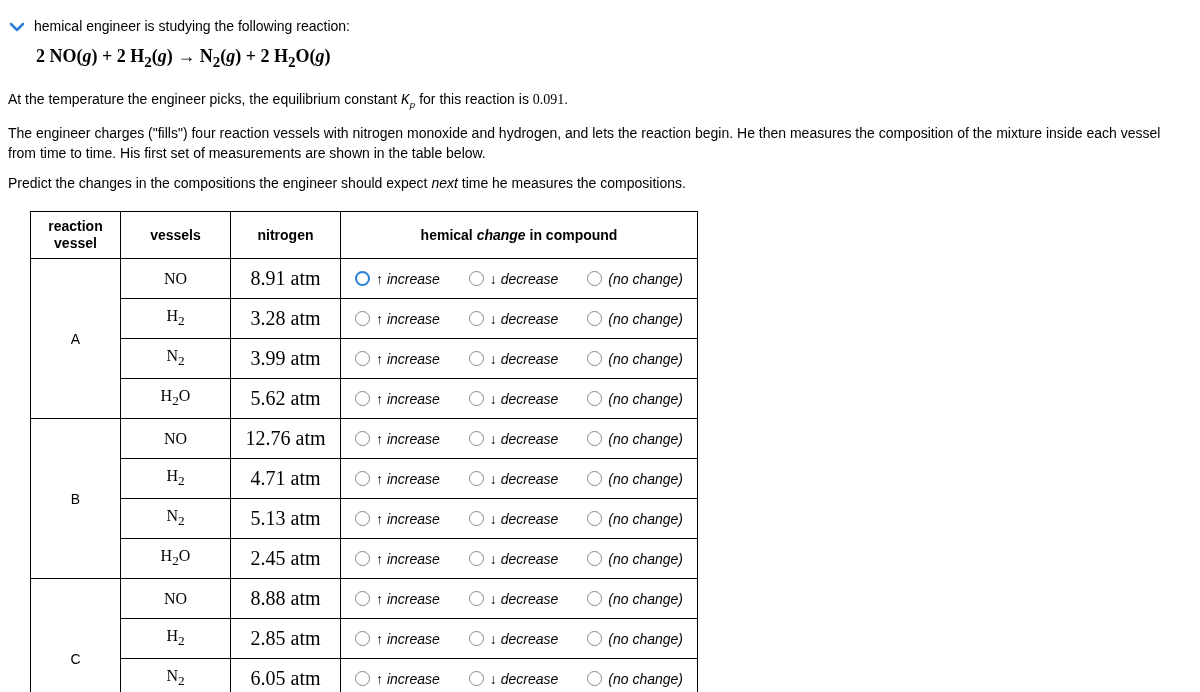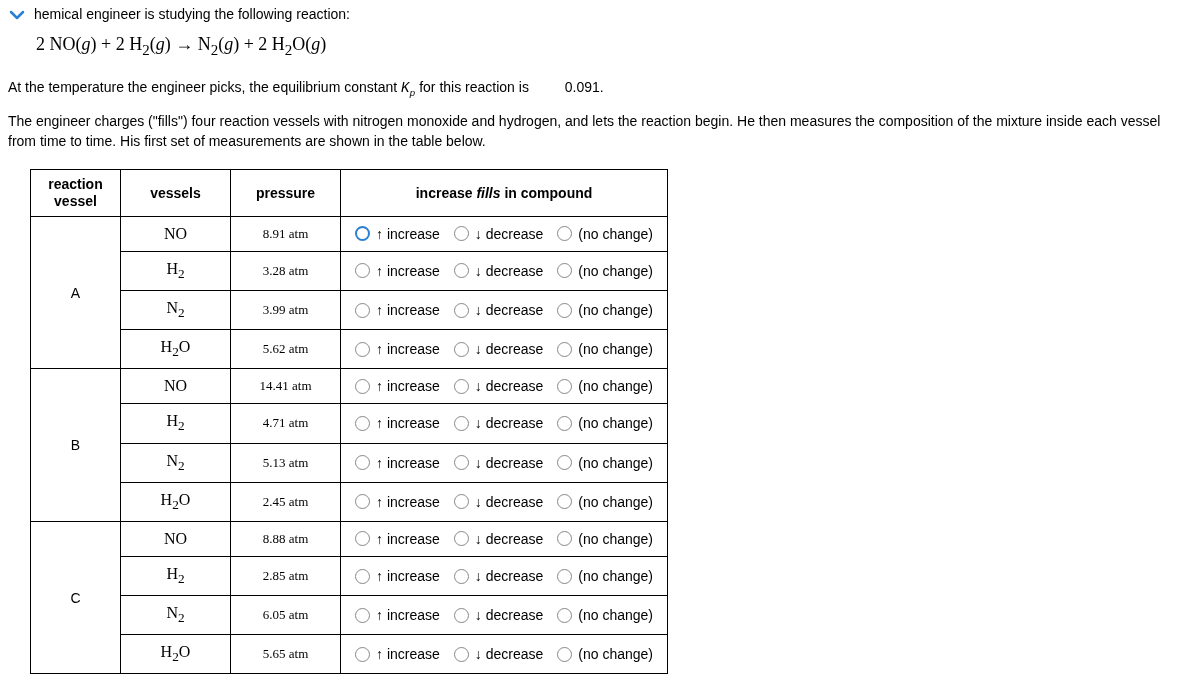--- a/index.html
+++ b/index.html
@@ -1,70 +1,73 @@
 <!DOCTYPE html>
 <html><head>
 <meta charset="utf-8">
 <style>
 * { box-sizing: border-box; margin: 0; padding: 0; }
 body { font-family: Arial, Helvetica, sans-serif; font-size: 14px; color: #000; padding: 0; background: #fff; }
-.top-strip { display: flex; align-items: flex-start; gap: 8px; padding: 4px 8px 0 8px; }
+.top-strip { display: flex; align-items: flex-start; gap: 8px; padding: 16px 8px 0 8px; }
 .chevron { width: 18px; height: 18px; display:flex; align-items:center; justify-content:center; flex-shrink:0; margin-top:2px; }
 .content { padding: 0 8px 20px 8px; }
 .intro-line { margin-top: 2px; }
-.equation { margin: 10px 0 18px 28px; font-family: 'Times New Roman', serif; font-size: 18px; }
+.equation { margin: 10px 0 18px 28px; font-family: 'Times New Roman', serif; font-size: 18px; font-weight: bold; }
 .para { margin: 10px 0; line-height: 1.45; }
 .kp { font-style: italic; font-family: Liberation Mono, monospace; }
 .kp-sub { font-size: 0.7em; vertical-align: sub; font-style: italic; }
 table.main { border-collapse: collapse; margin: 18px 0 0 22px; }
 table.main th, table.main td { border: 1px solid #000; text-align: center; }
 table.main th { font-weight: bold; padding: 6px 12px; background:#fff; font-size:14px; }
 th.expected { font-style: normal; }
 th.expected .emph { font-style: italic; }
 .vessel-cell { width: 90px; font-weight: normal; }
 .compound-cell { width: 110px; padding: 8px 4px; font-family: 'Times New Roman', serif; font-size: 16px; }
-.pressure-cell { width: 110px; padding: 8px 4px; font-family: 'Times New Roman', serif; font-size: 13px; }
+.pressure-cell { width: 110px; padding: 8px 4px; font-family: 'Times New Roman', serif; font-size: 20px; }
 .choices-cell { padding: 4px 14px; }
-.choice-group { display: flex; gap: 14px; align-items: center; justify-content: space-between; }
+.choice-group { display: flex; gap: 29px; align-items: center; justify-content: space-between; font-style: italic; }
 .choice { display: flex; align-items: center; gap: 6px; font-size: 14px; white-space: nowrap; }
 .radio { width: 15px; height: 15px; border-radius: 50%; border: 1.5px solid #888; background:#fff; flex-shrink:0; }
 .radio.blue { border: 2px solid #2a7fd4; }
 </style>
 </head>
 <body>
 
 <div class="top-strip">
   <span class="chevron">
     <svg width="16" height="16" viewBox="0 0 16 16">
         <path d="M2 5 L8 11 L14 5" fill="none" stroke="#2a7fd4" stroke-width="2.5" stroke-linecap="round" stroke-linejoin="round"></path>
       </svg>
   </span>
   <span class="intro-line">hemical engineer is studying the following reaction:</span>
 </div>
 
 <div class="content">
   <div class="equation" id="equation">2 NO(<i>g</i>) + 2 H<sub>2</sub>(<i>g</i>) → N<sub>2</sub>(<i>g</i>) + 2 H<sub>2</sub>O(<i>g</i>)</div>
 
   <p class="para">
-    <span>At the temperature the engineer picks, the equilibrium constant </span><span class="kp">K<span class="kp-sub">p</span></span><span> for this reaction is </span><span style="font-family:Liberation Sans, sans-serif;margin-left:32px;">0.091</span>.
+    <span>At the temperature the engineer picks, the equilibrium constant </span><span class="kp">K<span class="kp-sub">p</span></span><span> for this reaction is </span><span style="font-family:Liberation Serif, serif;">0.091</span>.
   </p>
 
   <p class="para">The engineer charges ("fills") four reaction vessels with nitrogen monoxide and hydrogen, and lets the reaction begin. He then measures the composition of the mixture inside each vessel from time to time. His first set of measurements are shown in the table below.</p>
 
+  <p class="para">
+    <span>Predict the changes in the compositions the engineer should expect </span><i>next</i><span> time he measures the compositions.</span>
+  </p>
 
   <table class="main">
     <thead>
       <tr>
         <th class="vessel-cell">
             <div style="line-height:1.2">reaction vessel</div>
           </th>
         <th>vessels</th>
-        <th>pressure</th>
+        <th>nitrogen</th>
         <th class="expected" colspan="1">
-          <span>increase </span><span class="emph">fills</span><span> in compound</span>
+          <span>hemical </span><span class="emph">change</span><span> in compound</span>
         </th>
       </tr>
     </thead>
     <tbody id="table-body">
         <tr>
           <td rowspan="4" class="vessel-cell">A</td>
           <td class="compound-cell">NO</td>
           <td class="pressure-cell">8.91 atm</td>
           <td class="choices-cell">
             <div class="choice-group">
@@ -139,21 +142,21 @@
               <div class="choice">
                 <span class="radio"></span>
                 <span>(no change)</span>
               </div>
             </div>
           </td>
         </tr>
         <tr>
           <td rowspan="4" class="vessel-cell">B</td>
           <td class="compound-cell">NO</td>
-          <td class="pressure-cell">14.41 atm</td>
+          <td class="pressure-cell">12.76 atm</td>
           <td class="choices-cell">
             <div class="choice-group">
               <div class="choice">
                 <span class="radio"></span>
                 <span>↑ increase</span>
               </div>
               <div class="choice">
                 <span class="radio"></span>
                 <span>↓ decrease</span>
               </div>

